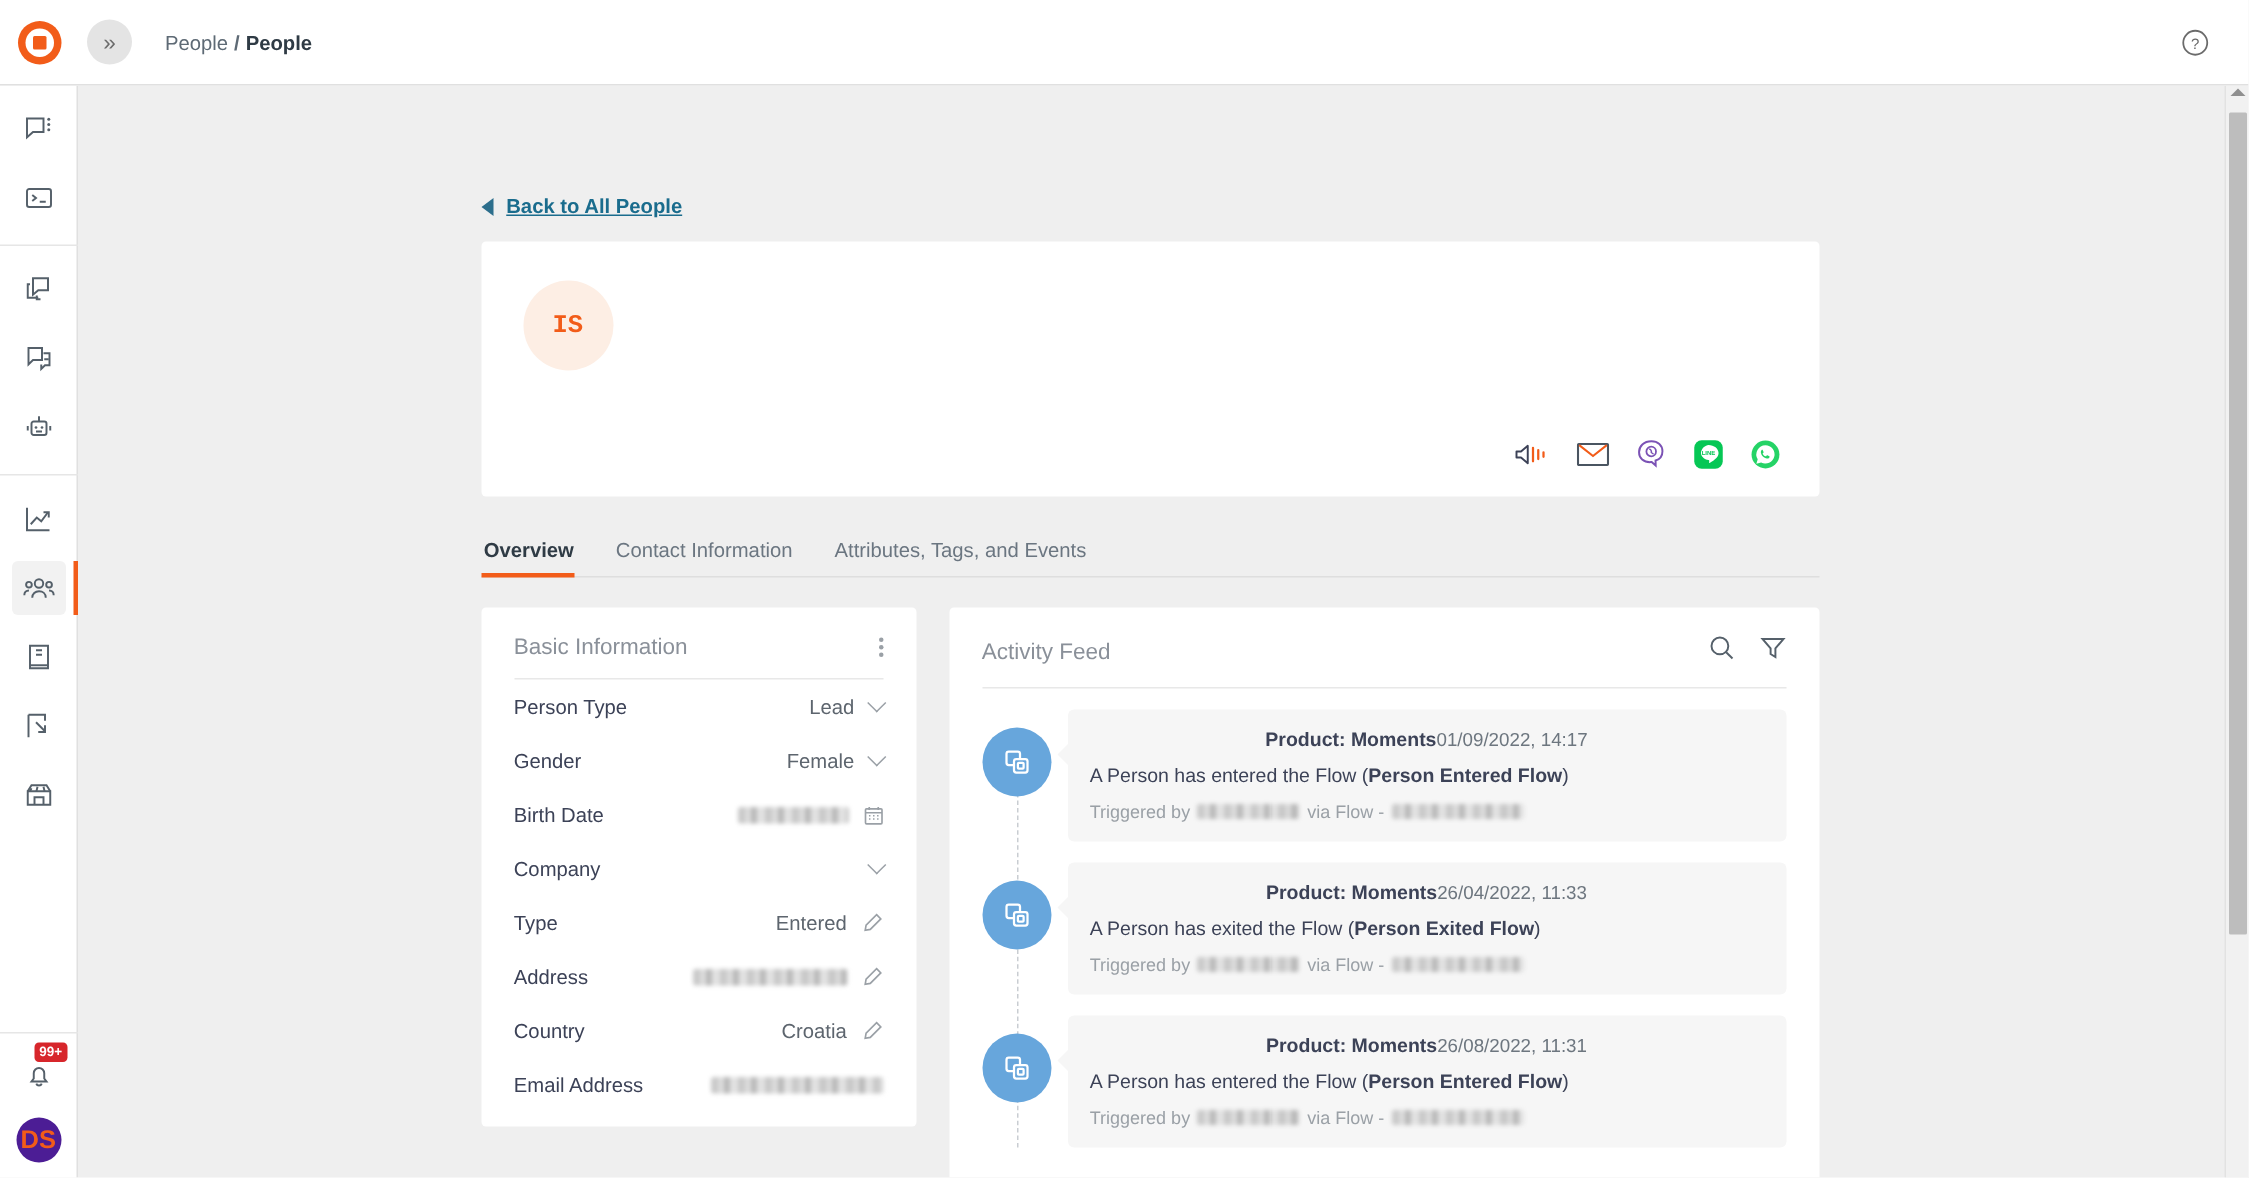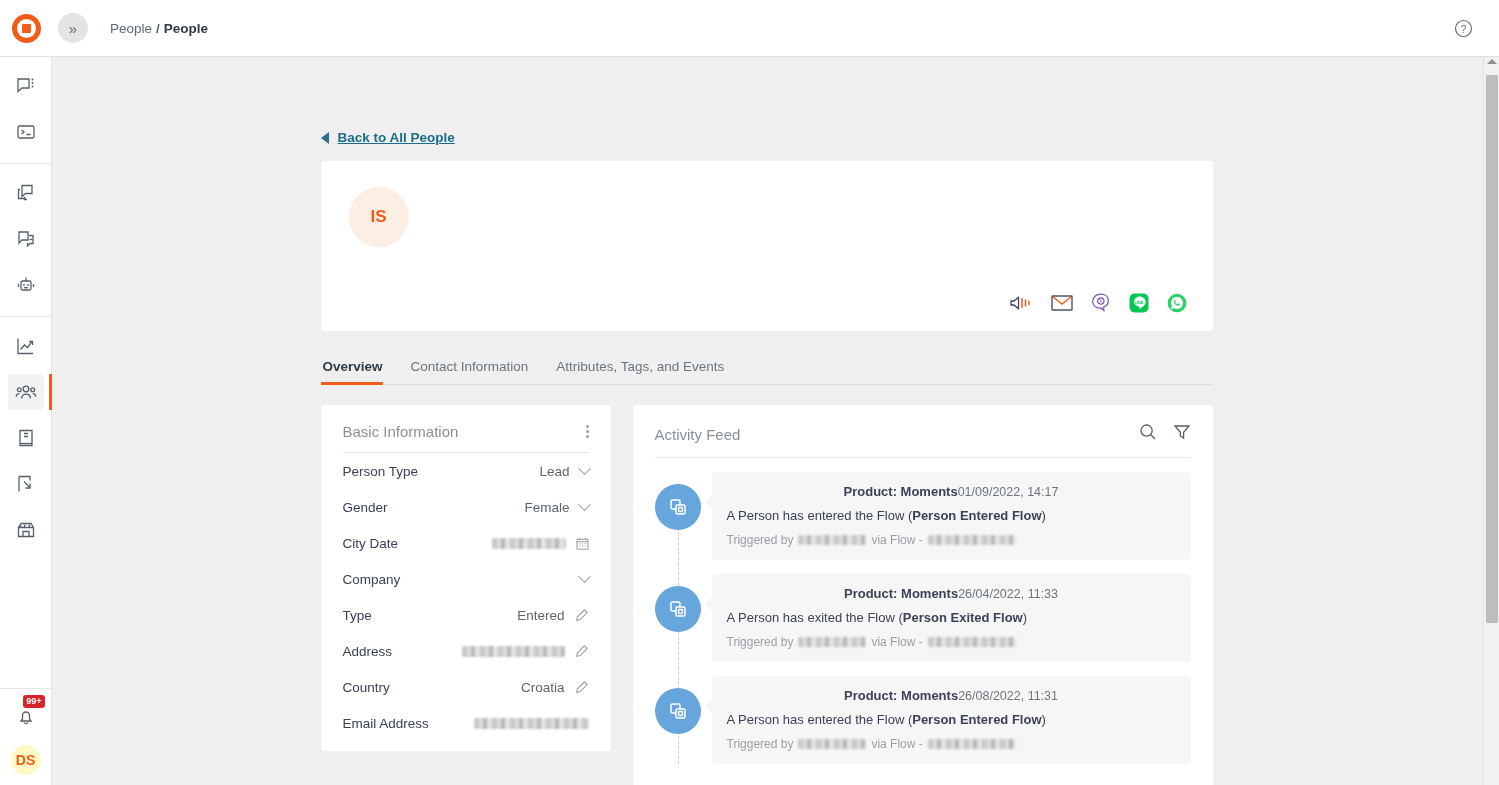--- a/index.html
+++ b/index.html
@@ -75,22 +75,22 @@
     display:flex; flex-direction:column; align-items:center; }
   .bell-wrap { position: relative; width: 36px; height: 32px; display:flex; align-items:center; justify-content:center; cursor:pointer;}
   .bell-badge {
     position:absolute; top:-6px; right:-1px;
     background:#d7262b; color:#fff; font-size:9px; font-weight:bold;
     border-radius:3px; padding:1px 3px 1px 3px; line-height:11px;
   }
   .user-avatar {
     margin-top: 12px;
     width: 30px; height: 30px; border-radius:50%;
-    background: #fef9c3; color:#f25c19;
-    font-size: 14px; font-weight: bold;
+    background: #4c1d95; color:#f25c19;
+    font-size: 17px; font-weight: bold;
     display:flex; align-items:center; justify-content:center; cursor:pointer;
   }
 
   
   .content {
     position:absolute; left:52px; top:57px;
     width: 1447px; height: 728px;
     background: #efefef; overflow: hidden;
   }
   .page { width: 1429px; padding-top: 48px; margin-top: 25px; }
@@ -103,21 +103,21 @@
   }
   .back-link {
     font-size: 13.5px; color:#1a6c8d; text-decoration: underline; font-weight: bold; cursor:pointer;
   }
 
   .profile-card {
     width: 892px; margin: 16px auto 0 auto;
     background:#fff; border-radius: 3px; min-height: 170px;
     padding: 26px 28px 18px 28px; position: relative;
   }
-  .profile-top { display:flex; align-items:flex-start; gap: 40px; }
+  .profile-top { display:flex; align-items:flex-start; gap: 40px; font-family: Liberation Mono, monospace; }
   .profile-avatar {
     width: 60px; height: 60px; border-radius:50%;
     background:#fdeee4; color:#f25c19;
     font-size:17px; font-weight:bold;
     display:flex; align-items:center; justify-content:center; flex:0 0 auto;
   }
   .profile-meta { padding-top: 4px; }
   .redact {
     display:inline-block; border-radius:2px;
     background: repeating-linear-gradient(90deg,
@@ -428,21 +428,21 @@
 
           <div class="info-row">
             <span class="info-label">Gender</span>
             <span class="info-right">
               <span class="info-value">Female</span>
               <span class="chev"></span>
             </span>
           </div>
 
           <div class="info-row">
-            <span class="info-label">City Date</span>
+            <span class="info-label">Birth Date</span>
             <span class="info-right">
               <span class="redact rd-birth"></span>
               <span class="cal">
                 <svg width="13" height="13" viewBox="0 0 13 13" fill="none" stroke="#9aa0a6" stroke-width="1.1">
                   <rect x="1" y="2.2" width="11" height="10" rx="0.7"></rect>
                   <path d="M1 4.8h11M3.5 1v2M9.5 1v2"></path>
                   <path d="M3.3 6.8h1M6 6.8h1M8.7 6.8h1M3.3 9h1M6 9h1M8.7 9h1" stroke-width="1"></path>
                 </svg>
               </span>
             </span>

